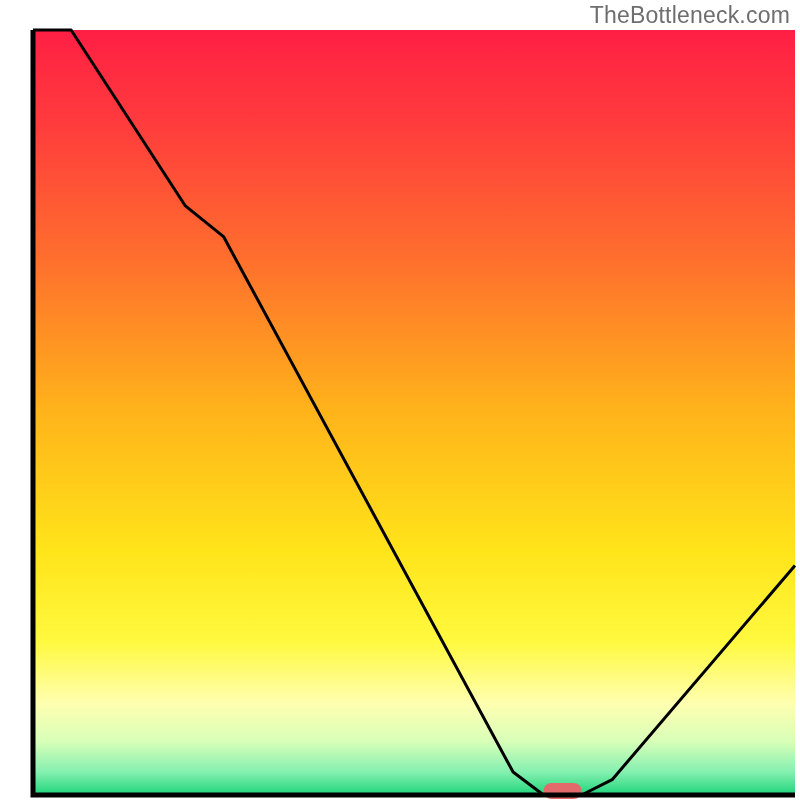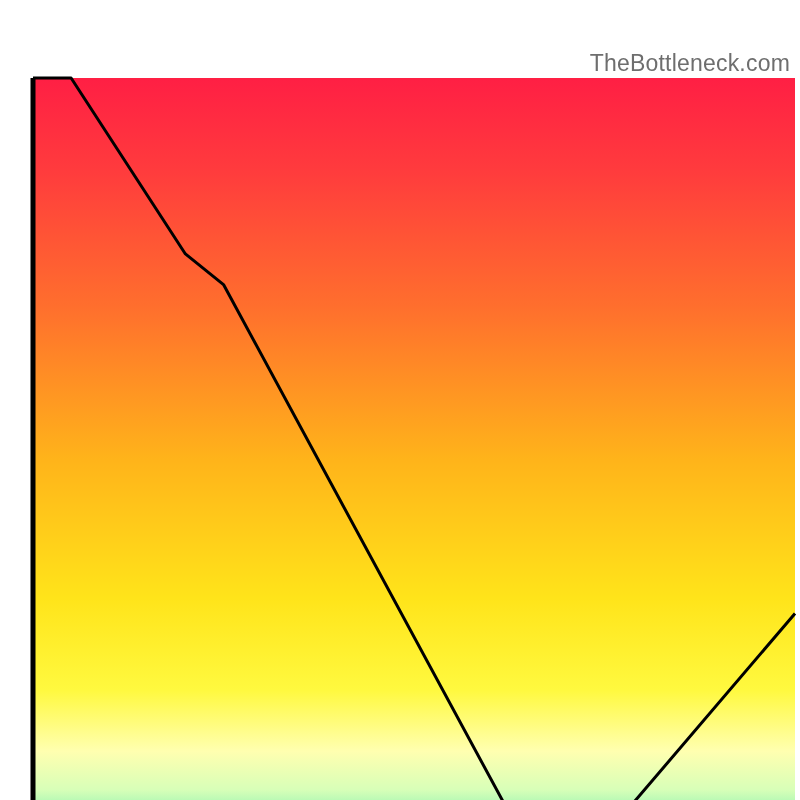--- a/index.html
+++ b/index.html
@@ -7,21 +7,20 @@
     padding: 0;
     width: 800px;
     height: 800px;
     background: #ffffff;
     font-family: Arial, Helvetica, sans-serif;
   }
   .container {
     position: relative;
     width: 800px;
     height: 604px;
-    margin-top: 48px;
   }
   .watermark {
     position: absolute;
     top: 2px;
     right: 10px;
     font-size: 23px;
     color: #6e6e6e;
     font-weight: 500;
     letter-spacing: 0.2px;
   }

